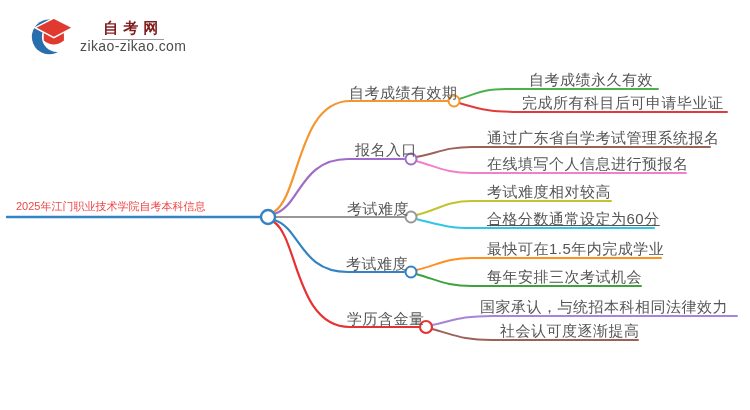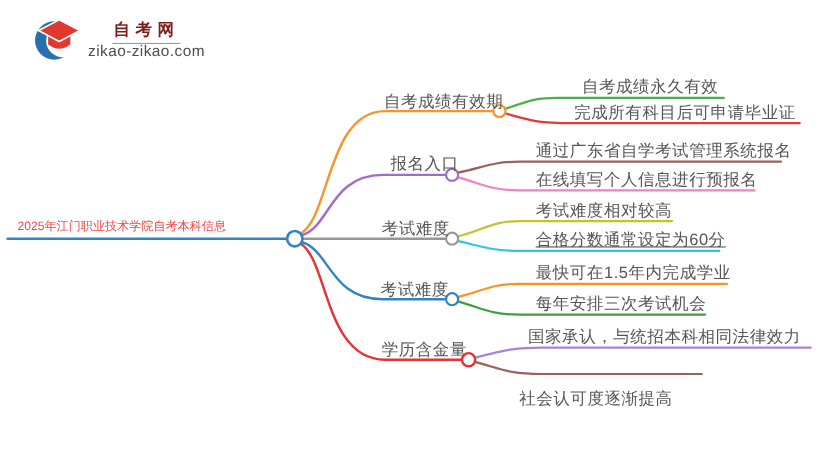--- a/index.html
+++ b/index.html
@@ -80,13 +80,13 @@
 
 <div class="node-label" style="left:529px;top:71px;">自考成绩永久有效</div>
 <div class="node-label" style="left:522px;top:94px;">完成所有科目后可申请毕业证</div>
 <div class="node-label" style="left:487px;top:129px;">通过广东省自学考试管理系统报名</div>
 <div class="node-label" style="left:487px;top:155px;">在线填写个人信息进行预报名</div>
 <div class="node-label" style="left:487px;top:183px;">考试难度相对较高</div>
 <div class="node-label" style="left:487px;top:210px;text-decoration:underline;">合格分数通常设定为60分</div>
 <div class="node-label" style="left:487px;top:240px;">最快可在1.5年内完成学业</div>
 <div class="node-label" style="left:487px;top:268px;">每年安排三次考试机会</div>
 <div class="node-label" style="left:480px;top:298px;">国家承认，与统招本科相同法律效力</div>
-<div class="node-label" style="left:472px;top:322px;margin-top:32px;">社会认可度逐渐提高</div>
+<div class="node-label" style="left:500px;top:322px;">社会认可度逐渐提高</div>
 
 </body></html>

